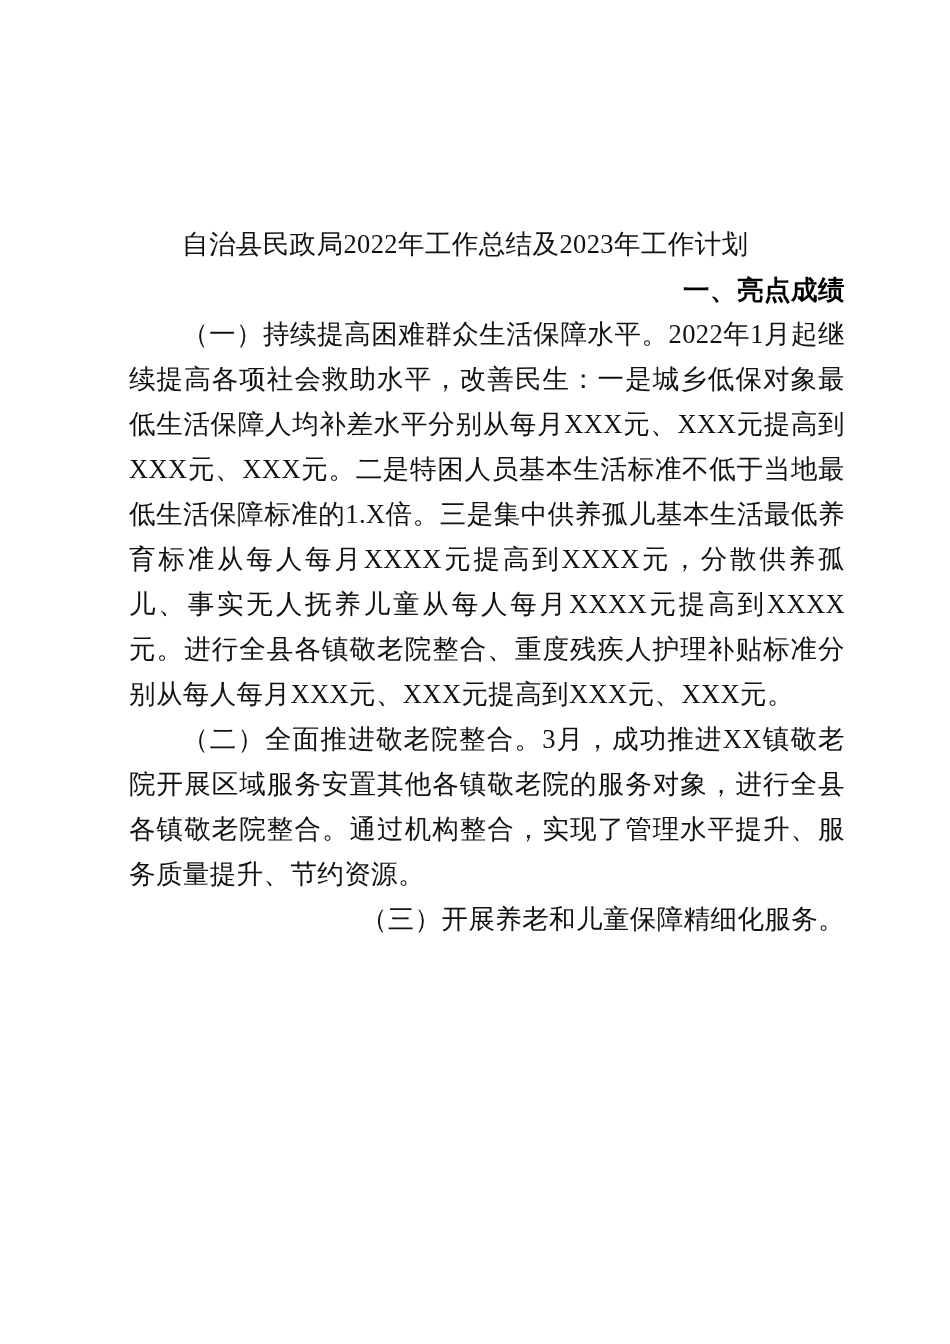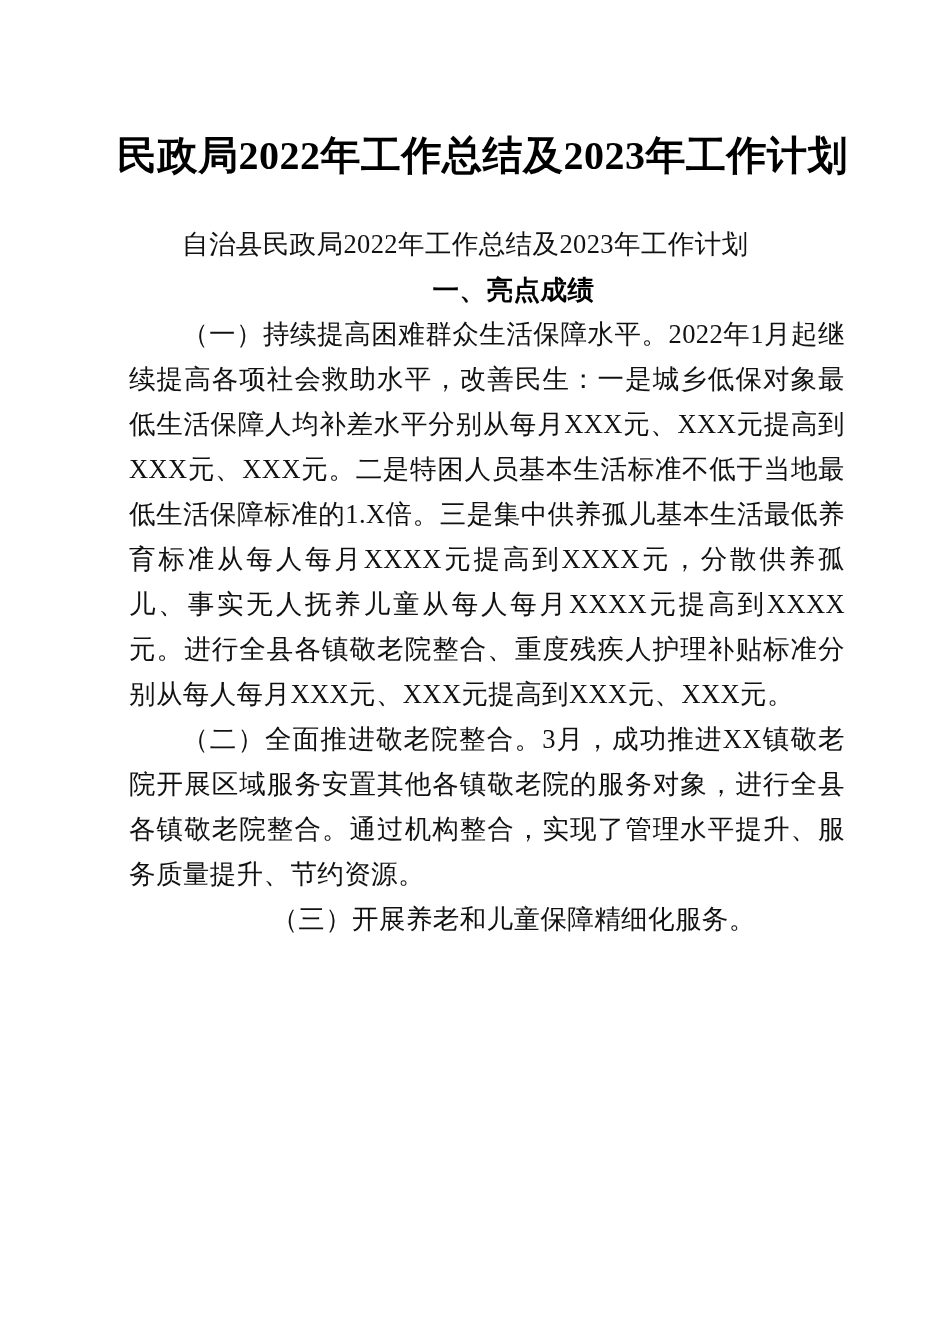--- a/index.html
+++ b/index.html
@@ -55,41 +55,40 @@
     font-size: 26.5px;
     line-height: 45px;
     text-align: justify;
     text-justify: inter-ideograph;
     text-indent: 53px;      
     letter-spacing: 0.4px;
     color: #111111;
   }
 
   p.para.last-line-left {
-    text-align: center;
+    text-align: right;
   }
 
   h2.section-heading {
     margin: 0;
     font-family: "DejaVu Sans", "Liberation Sans", sans-serif;
     font-weight: bold;
     font-size: 26.5px;
     line-height: 45px;
     text-indent: 53px;
     letter-spacing: 0.5px;
-    text-align: center;
+    text-align: right;
     color: #000000;
   }
 </style>
 </head>
 <body>
 
 <div class="page">
 
-  <div class="doc-title">民政局2022年工作总结及2023年工作计划</div>
 
   <div class="body-col">
 
     <p class="para">自治县民政局2022年工作总结及2023年工作计划</p>
 
 
     <h2 class="section-heading">一、亮点成绩</h2>
 
     <p class="para">（一）持续提高困难群众生活保障水平。2022年1月起继续提高各项社会救助水平，改善民生：一是城乡低保对象最低生活保障人均补差水平分别从每月XXX元、XXX元提高到XXX元、XXX元。二是特困人员基本生活标准不低于当地最低生活保障标准的1.X倍。三是集中供养孤儿基本生活最低养育标准从每人每月XXXX元提高到XXXX元，分散供养孤儿、事实无人抚养儿童从每人每月XXXX元提高到XXXX元。进行全县各镇敬老院整合、重度残疾人护理补贴标准分别从每人每月XXX元、XXX元提高到XXX元、XXX元。</p>
 

